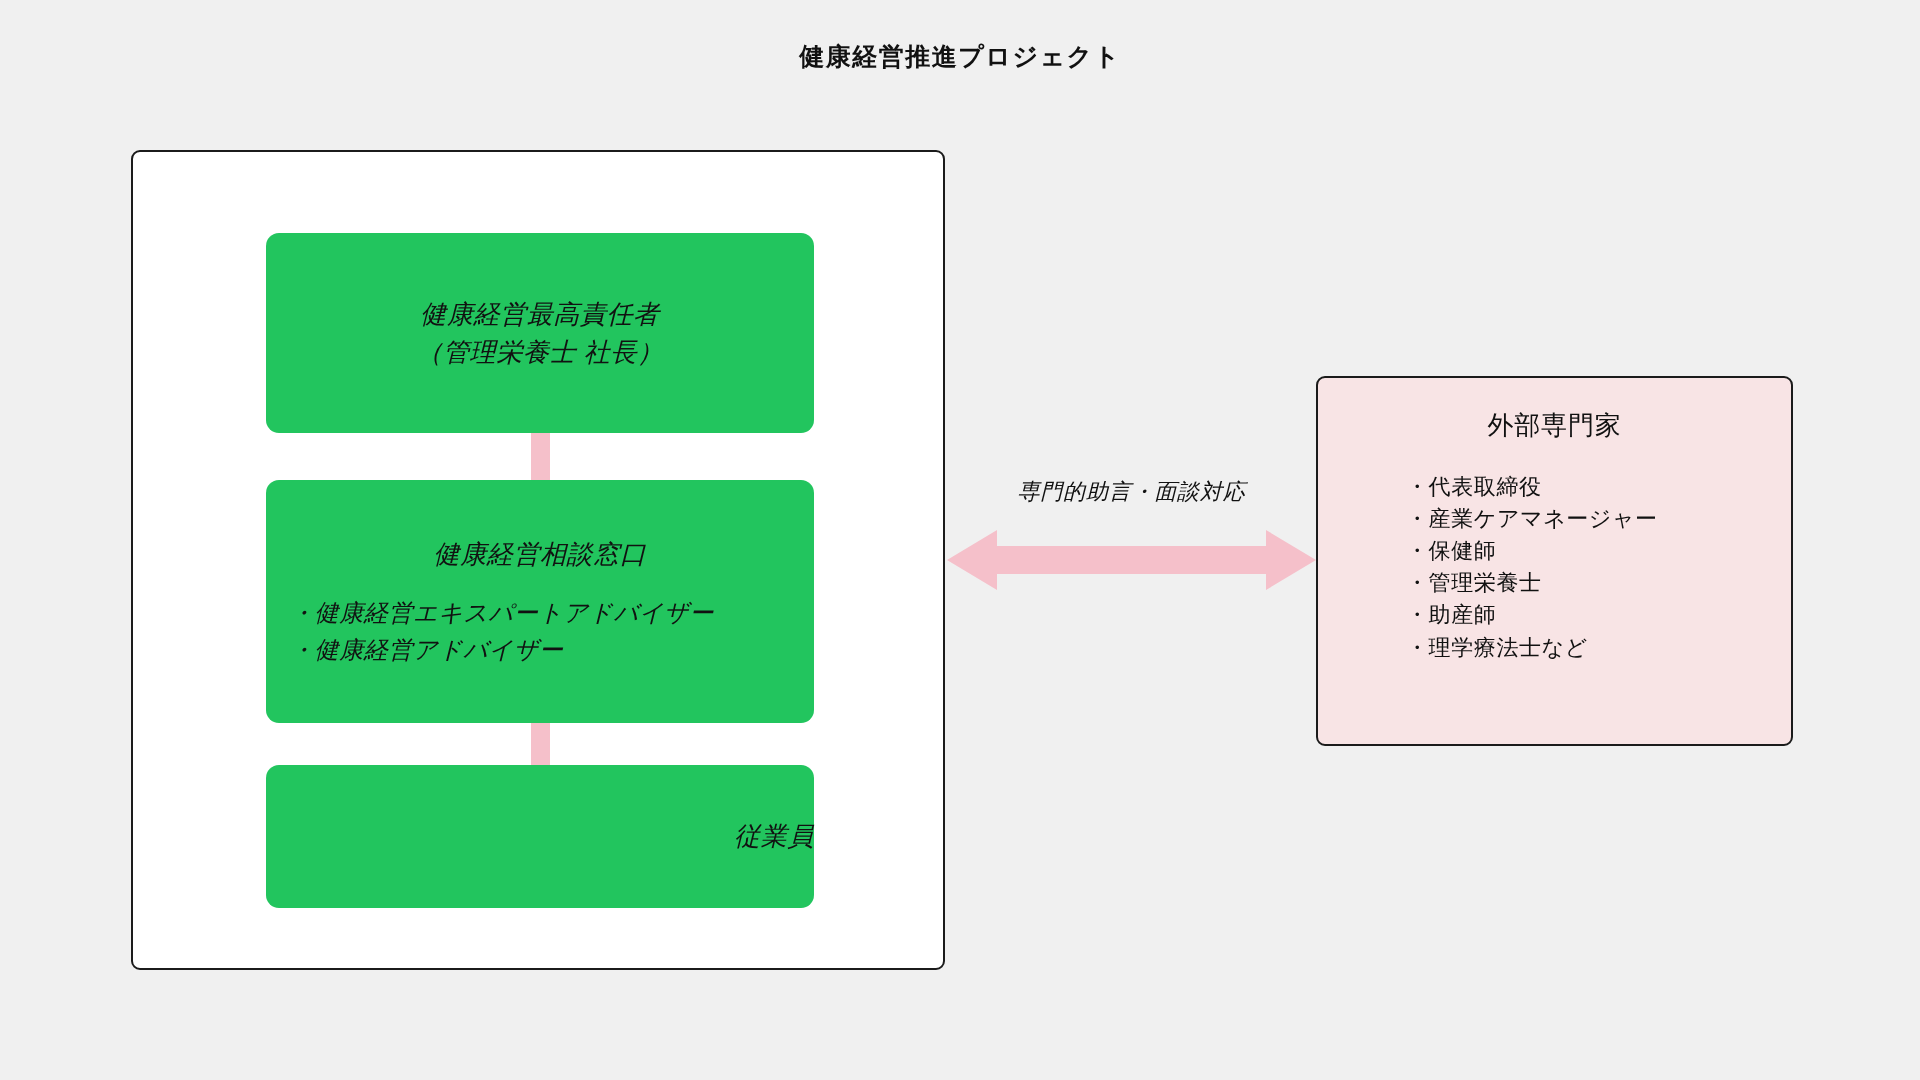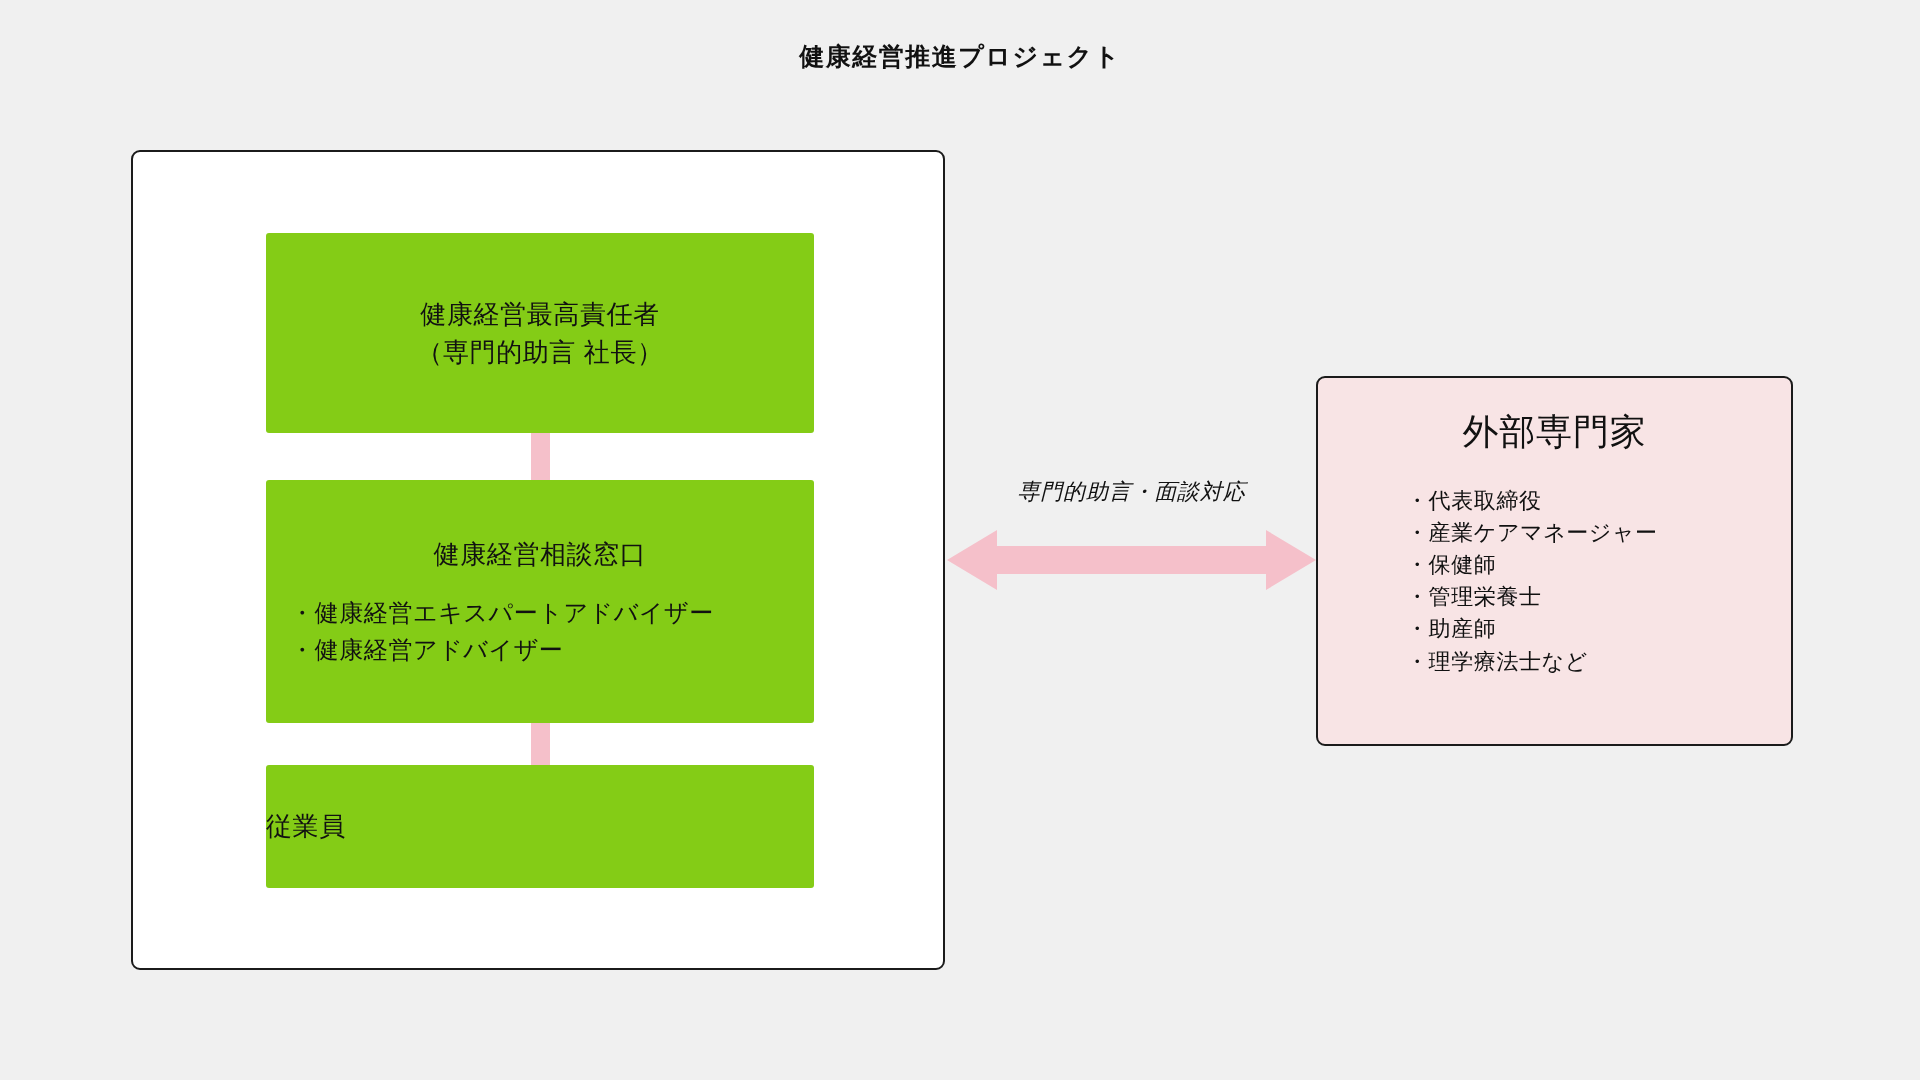--- a/index.html
+++ b/index.html
@@ -55,31 +55,32 @@
     background: #f5c0ca;
   }
   .connector.c1 { top: 424px; height: 64px; }
   .connector.c2 { top: 713px; height: 60px; }
 
   
   .org-box {
     position: absolute;
     left: 266px;
     width: 548px;
-    background: #84cc16;
-    border-radius: 3px;
+    background: #22c55e;
+    border-radius: 13px;
     box-sizing: border-box;
     display: flex;
     flex-direction: column;
     justify-content: center;
     z-index: 2;
+    font-style: italic;
   }
   .org-box.box-ceo   { top: 233px; height: 200px; align-items: center; }
   .org-box.box-desk  { top: 480px; height: 243px; }
-  .org-box.box-emp   { top: 765px; height: 123px; align-items: flex-start; }
+  .org-box.box-emp   { top: 765px; height: 143px; align-items: flex-end; }
 
   .box-heading {
     font-size: 26px;
     line-height: 1.48;
     text-align: center;
     color: #111111;
     font-weight: normal;
     letter-spacing: 0.6px;
   }
   .box-desk .box-heading {
@@ -126,21 +127,21 @@
     top: 376px;
     width: 477px;
     height: 370px;
     background: #f8e4e5;
     border: 2px solid #1b1b1b;
     border-radius: 9px;
     box-sizing: border-box;
     padding: 30px 0 0 0;
   }
   .external-title {
-    font-size: 36px;
+    font-size: 26px;
     text-align: center;
     letter-spacing: 0.8px;
     color: #111111;
     margin-bottom: 28px;
   }
   .external-list {
     list-style: none;
     margin: 0;
     padding: 0 0 0 88px;
   }
@@ -160,21 +161,21 @@
   <div class="diagram-title">健康経営推進プロジェクト</div>
 
   <div class="org-container"></div>
 
   <div class="connector c1"></div>
   <div class="connector c2"></div>
 
   <div class="org-box box-ceo">
     <div class="box-heading">
       <div>健康経営最高責任者</div>
-      <div>（専門的助言 社長）</div>
+      <div>（管理栄養士 社長）</div>
     </div>
   </div>
 
   <div class="org-box box-desk">
     <div class="box-heading">健康経営相談窓口</div>
     <ul class="box-list">
       <li>・健康経営エキスパートアドバイザー</li>
       <li>・健康経営アドバイザー</li>
     </ul>
   </div>

